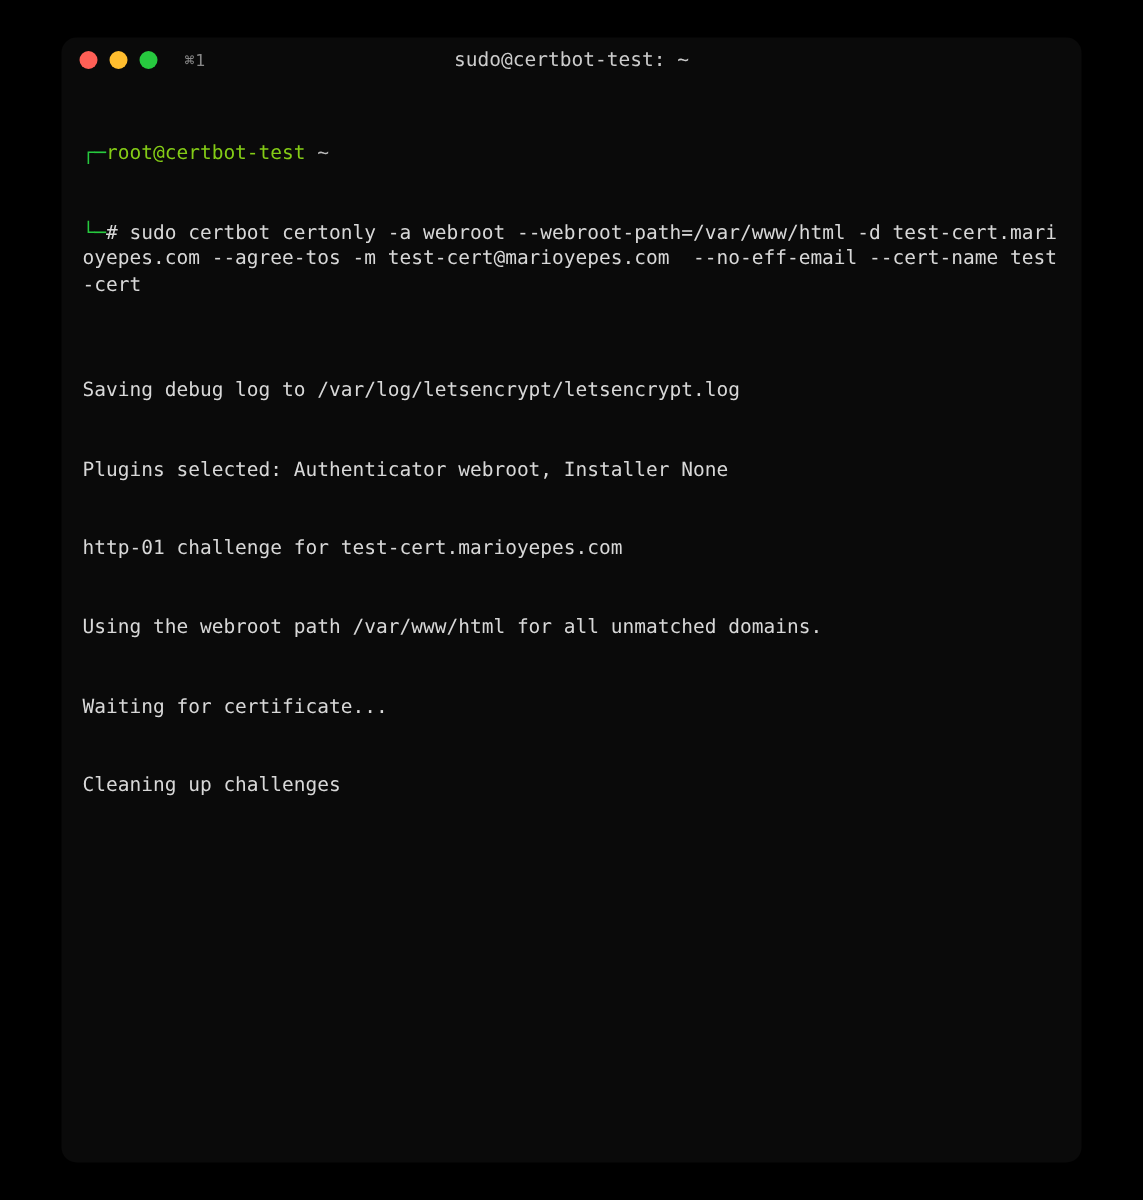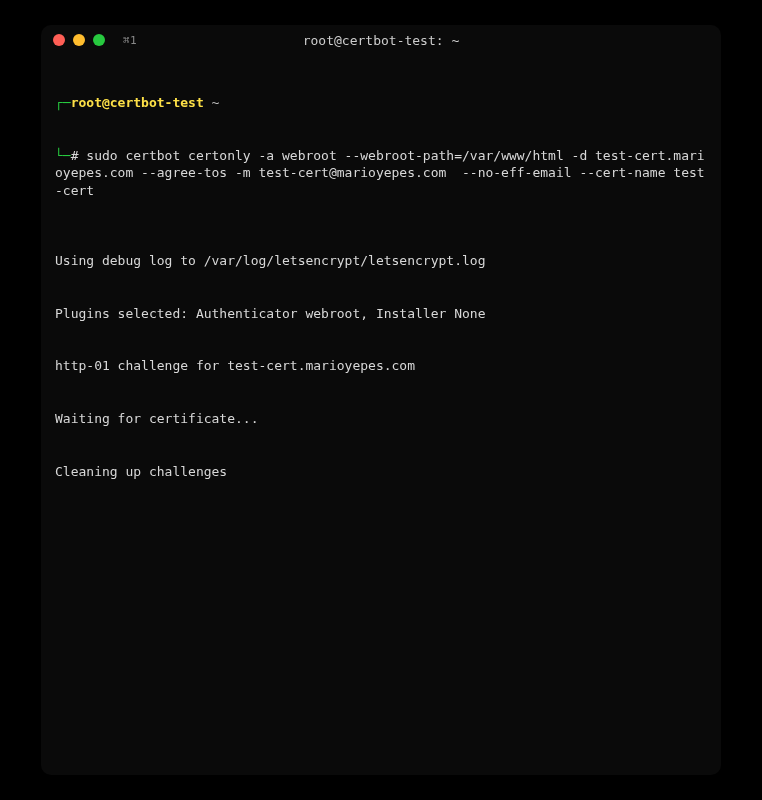--- a/index.html
+++ b/index.html
@@ -63,22 +63,22 @@
       white-space: pre-wrap;
       word-break: break-all;
     }
     .prompt-line {
       display: block;
     }
     .prompt-marker {
       color: #27c93f;
     }
     .prompt-userhost {
-      color: #fde047;
-      font-weight: bold;
+      color: #84cc16;
+      font-weight: normal;
       text-align: center;
     }
     .prompt-tilde {
       color: #bbbbbb;
     }
     .cmd-hash {
       color: #d8d8d8;
     }
     .output {
       color: #d8d8d8;
@@ -93,30 +93,31 @@
 <body>
 
 <div class="terminal-window">
   <div class="titlebar">
     <div class="traffic-lights">
       <div class="light red"></div>
       <div class="light yellow"></div>
       <div class="light green"></div>
     </div>
     <span class="tab-label">⌘1</span>
-    <span class="window-title">root@certbot-test: ~</span>
+    <span class="window-title">sudo@certbot-test: ~</span>
   </div>
 
   <div class="terminal-body">
     <span class="prompt-line"><span class="prompt-marker">┌─</span><span class="prompt-userhost">root@certbot-test</span><span class="prompt-tilde"> ~</span></span>
     <span class="prompt-line"><span class="prompt-marker">└─</span><span class="cmd-hash"># </span><span>sudo certbot certonly -a webroot --webroot-path=/var/www/html -d test-cert.marioyepes.com --agree-tos -m test-cert@marioyepes.com  --no-eff-email --cert-name test-cert</span></span>
 
-    <span class="output">Using debug log to /var/log/letsencrypt/letsencrypt.log</span>
+    <span class="output">Saving debug log to /var/log/letsencrypt/letsencrypt.log</span>
     <span class="output">Plugins selected: Authenticator webroot, Installer None</span>
     <span class="output">http-01 challenge for test-cert.marioyepes.com</span>
+    <span class="output">Using the webroot path /var/www/html for all unmatched domains.</span>
     <span class="output">Waiting for certificate...</span>
     <span class="output">Cleaning up challenges</span>
 
     <span class="blank"></span>
 
     
     
     
     
     

